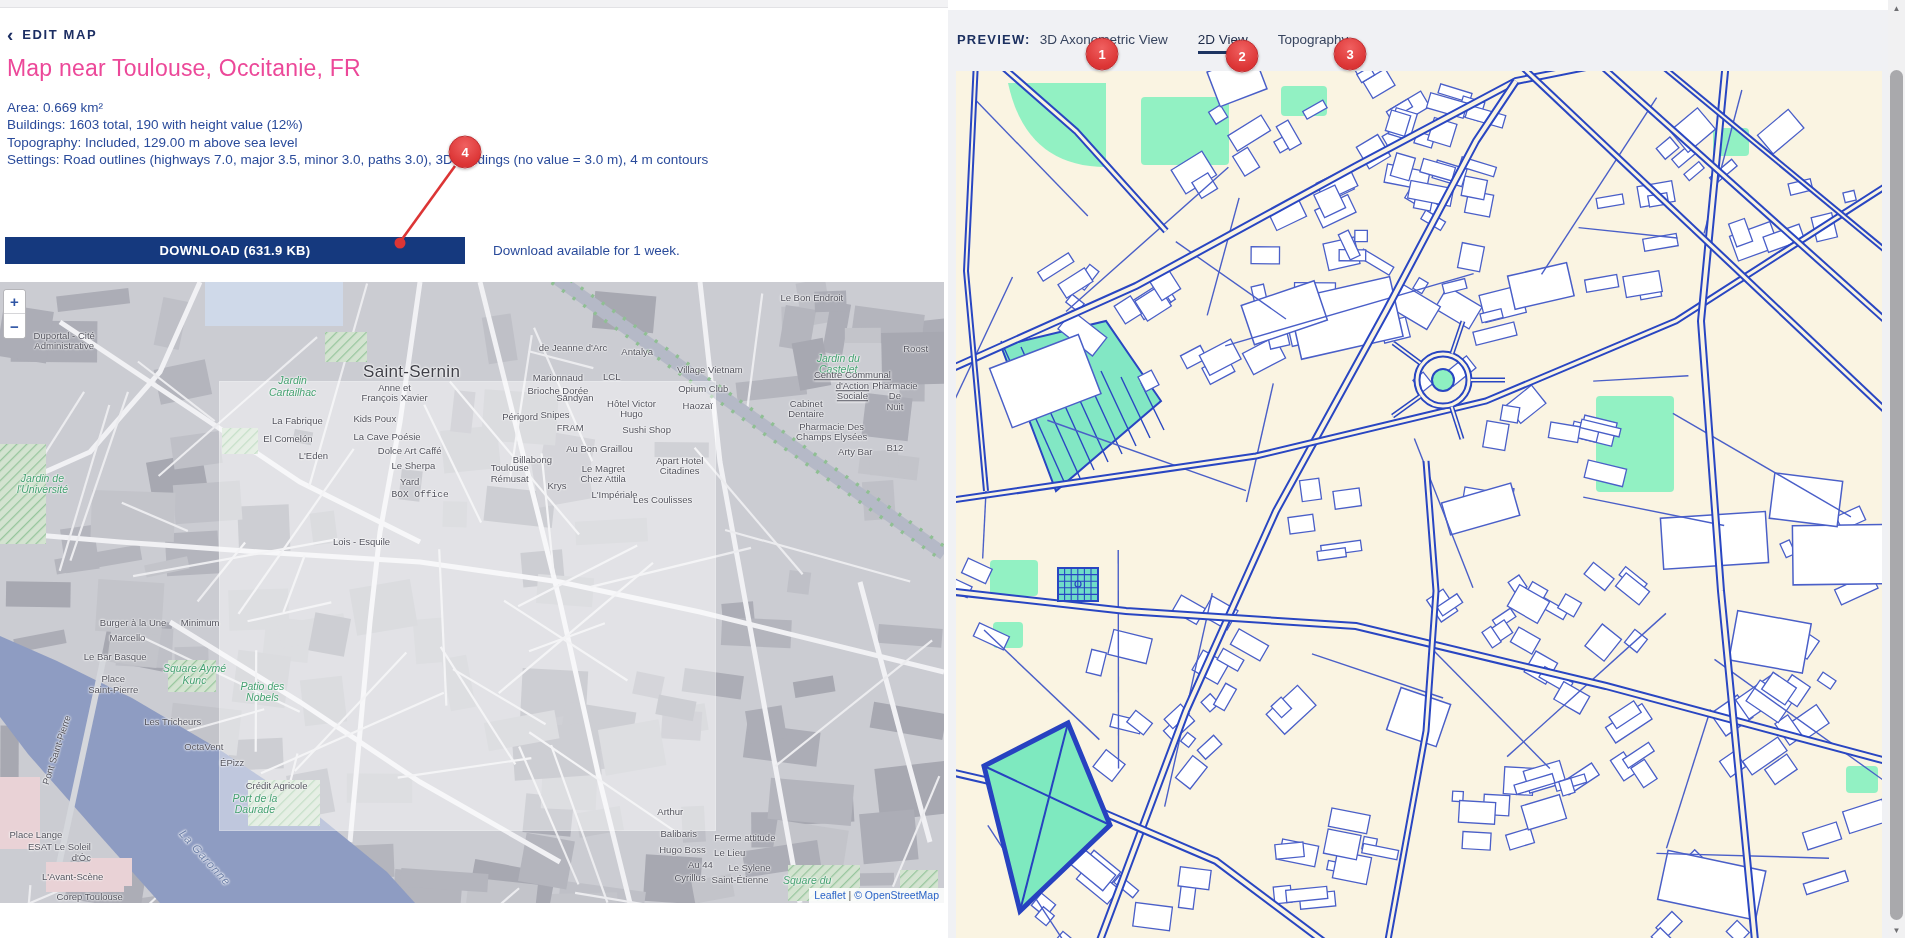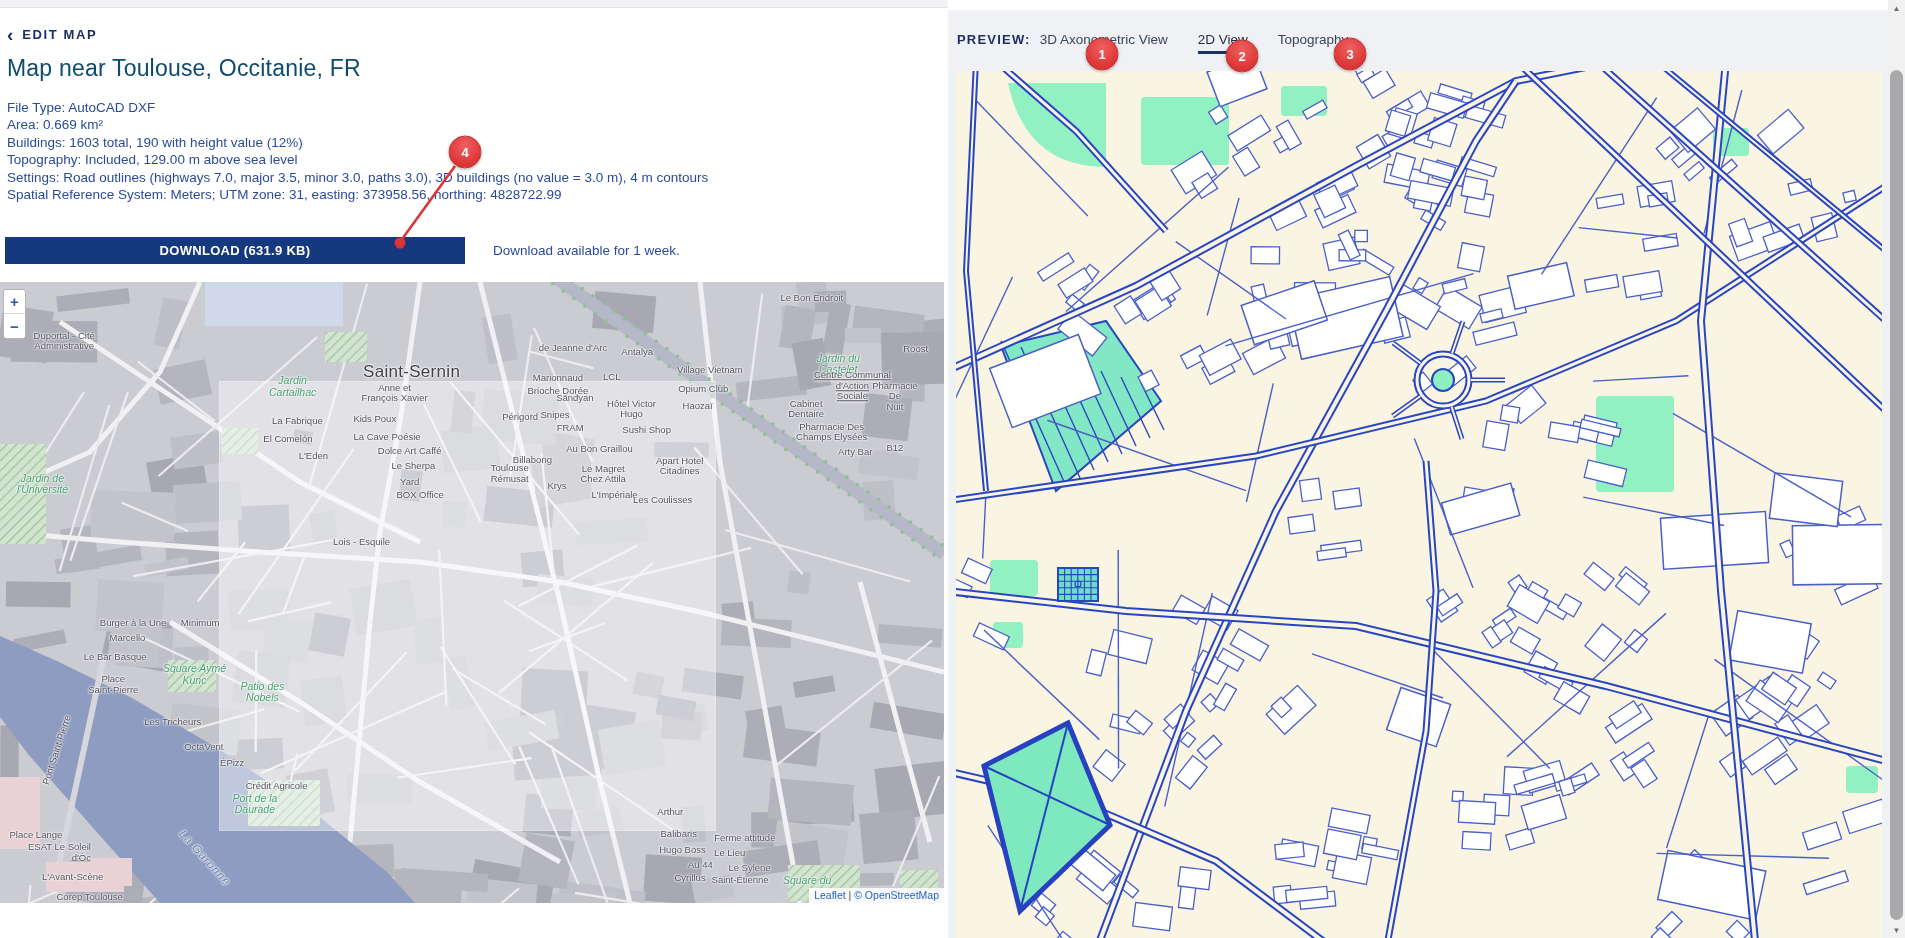--- a/index.html
+++ b/index.html
@@ -9,21 +9,21 @@
 
   
   .chrome-strip { position:absolute; left:0; top:0; width:948px; height:8px;
     background:#f2f2f4; border-bottom:1px solid #e2e2e5; }
 
   
   .back-link { position:absolute; left:7px; top:27px; font-size:13px; font-weight:bold;
     letter-spacing:1.6px; color:#1C2E63; cursor:pointer; display:flex; align-items:center; gap:9px; }
   .back-link .chev { font-size:19px; font-weight:bold; letter-spacing:0; line-height:13px; }
   .page-title { position:absolute; left:7px; top:55px; font-size:23px; font-weight:400;
-    color:#0c4a6e; letter-spacing:0.2px; }
+    color:#ec4899; letter-spacing:0.2px; }
   .details { position:absolute; left:7px; top:99px; font-size:13.5px; line-height:17.4px;
     color:#2A4B9B; white-space:nowrap; }
   .download-btn { position:absolute; left:5px; top:237px; width:460px; height:27px;
     background:#15397E; color:#fff; border:none; font-family:"Liberation Sans",sans-serif;
     font-size:13px; font-weight:bold; letter-spacing:0.3px; cursor:pointer; }
   .download-note { position:absolute; left:493px; top:243px; font-size:13.5px; color:#2A4B9B; }
 
   
   .leaflet-map { position:absolute; left:0; top:282px; width:944px; height:621px;
     overflow:hidden; background:#cbccd2; cursor:grab; }
@@ -81,26 +81,24 @@
 
 <div id="page">
   <div class="chrome-strip"></div>
 
   <div class="back-link">
     <span class="chev">‹</span>
     <span>EDIT MAP</span>
   </div>
   <h1 class="page-title">Map near Toulouse, Occitanie, FR</h1>
   <div class="details">
-      <div>File Type: AutoCAD DXF</div>
       <div>Area: 0.669 km²</div>
       <div>Buildings: 1603 total, 190 with height value (12%)</div>
       <div>Topography: Included, 129.00 m above sea level</div>
       <div>Settings: Road outlines (highways 7.0, major 3.5, minor 3.0, paths 3.0), 3D buildings (no value = 3.0 m), 4 m contours</div>
-      <div>Spatial Reference System: Meters; UTM zone: 31, easting: 373958.56, northing: 4828722.99</div>
     </div>
   <button class="download-btn">DOWNLOAD (631.9 KB)</button>
   <span class="download-note">Download available for 1 week.</span>
 
   <div class="leaflet-map">
     <svg id="left-map-svg" width="944" height="621">
         <rect x="0" y="0" width="944" height="621" fill="#cbccd2"></rect>
         <rect x="11.049286976456642" y="38.476077953819185" width="86.3835342945531" height="41.35920563992113" fill="#acadb6" transform="rotate(0.5 11.049286976456642 38.476077953819185)"></rect>
         <rect x="440.12360509857535" y="148.99354045442306" width="56.732792276423424" height="42.652527775615454" fill="#bfc0c7" transform="rotate(-5.8 440.12360509857535 148.99354045442306)"></rect>
         <rect x="721.3008529171348" y="321.9279808877036" width="31.799608207773417" height="27.45426092343405" fill="#acadb6" transform="rotate(-5.0 721.3008529171348 321.9279808877036)"></rect>
@@ -313,21 +311,21 @@
         <span class="mlabel " style="left: 41.8%; top: 17.8%;">Anne et
 François Xavier</span>
         <span class="mlabel " style="left: 31.5%; top: 22.4%;">La Fabrique</span>
         <span class="mlabel " style="left: 30.5%; top: 25.3%;">El Comelón</span>
         <span class="mlabel " style="left: 33.2%; top: 28%;">L'Eden</span>
         <span class="mlabel " style="left: 39.7%; top: 22.1%;">Kids Poux</span>
         <span class="mlabel " style="left: 41%; top: 25%;">La Cave Poésie</span>
         <span class="mlabel " style="left: 43.4%; top: 27.2%;">Dolce Art Caffé</span>
         <span class="mlabel " style="left: 43.8%; top: 29.6%;">Le Sherpa</span>
         <span class="mlabel " style="left: 43.4%; top: 32.2%;">Yard</span>
-        <span class="mlabel " style="left: 44.5%; top: 34.3%;">BOX Office</span>
+        <span class="mlabel " style="left: 44.5%; top: 34.3%; font-family: Liberation Mono, monospace;">BOX Office</span>
         <span class="mlabel " style="left: 38.3%; top: 35.1%; margin-top: 42px;">Lois - Esquile</span>
         <span class="mlabel " style="left: 54%; top: 30.8%;">Toulouse
 Rémusat</span>
         <span class="mlabel " style="left: 55.1%; top: 21.7%;">Périgord</span>
         <span class="mlabel " style="left: 58.8%; top: 21.4%;">Snipes</span>
         <span class="mlabel " style="left: 60.4%; top: 23.5%;">FRAM</span>
         <span class="mlabel " style="left: 56.4%; top: 28.7%;">Billabong</span>
         <span class="mlabel " style="left: 59%; top: 32.9%;">Krys</span>
         <span class="mlabel " style="left: 63.9%; top: 30.9%;">Le Magret
 Chez Attila</span>

